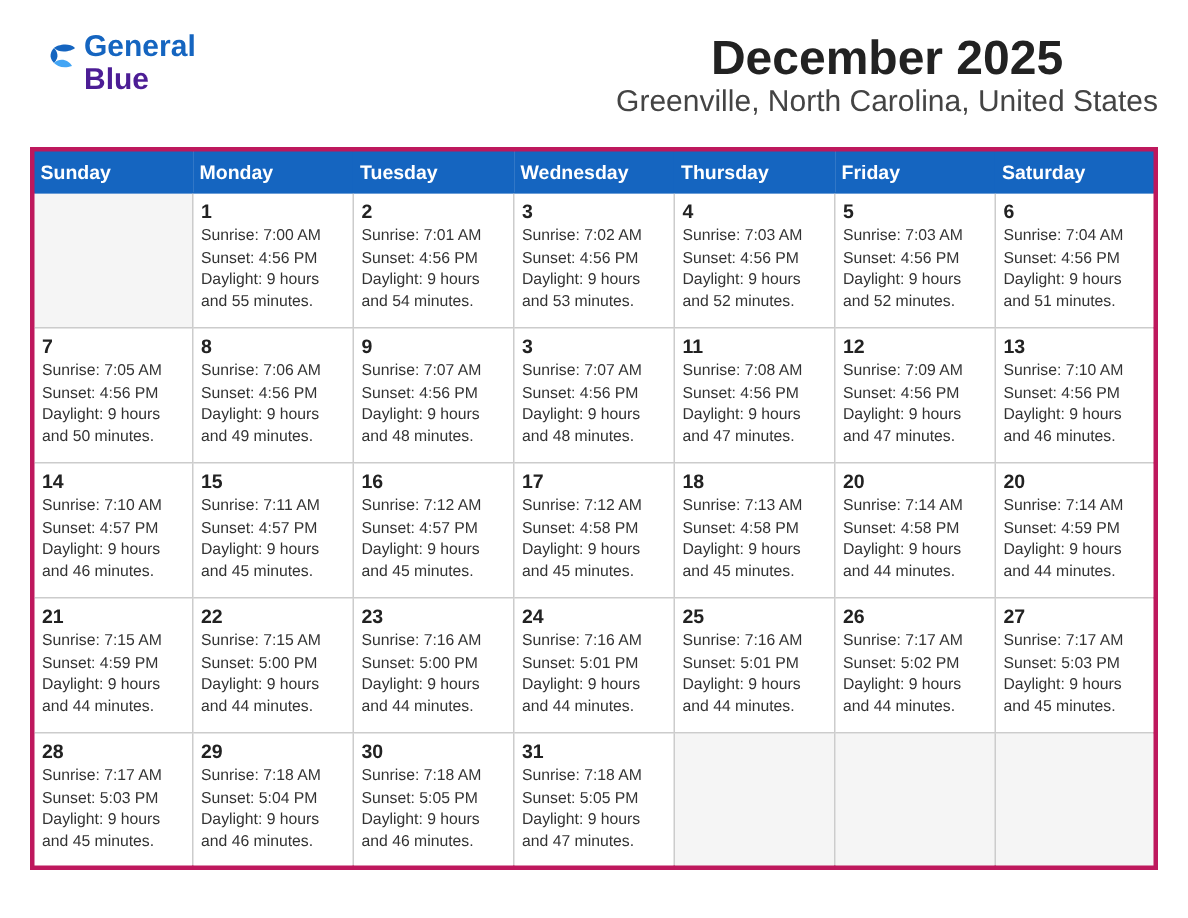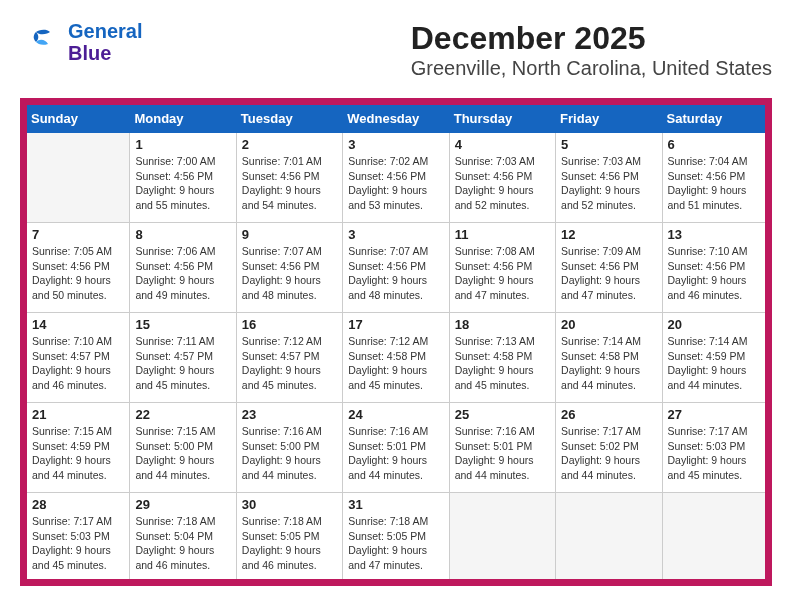--- a/index.html
+++ b/index.html
@@ -17,38 +17,38 @@
       margin-bottom: 10px;
     }
     .logo {
       display: flex;
       flex-direction: column;
       align-items: flex-start;
     }
     .logo-row {
       display: flex;
       align-items: center;
-      gap: 16px;
+      gap: 4px;
     }
     .title-block {
-      text-align: left;
+      text-align: center;
     }
     .month-title {
       font-size: 32px;
       font-weight: bold;
       color: #222;
     }
     .location-title {
       font-size: 20px;
       color: #444;
     }
     .calendar {
       width: 100%;
       border-collapse: collapse;
-      border: 7px solid #be185d;
+      border: 3px solid #be185d;
       margin-top: 18px;
     }
     .calendar th {
       background: #1565c0;
       color: #fff;
       font-size: 13px;
       font-weight: bold;
       padding: 6px 4px;
       text-align: left;
       border: 1px solid #1565c0;

